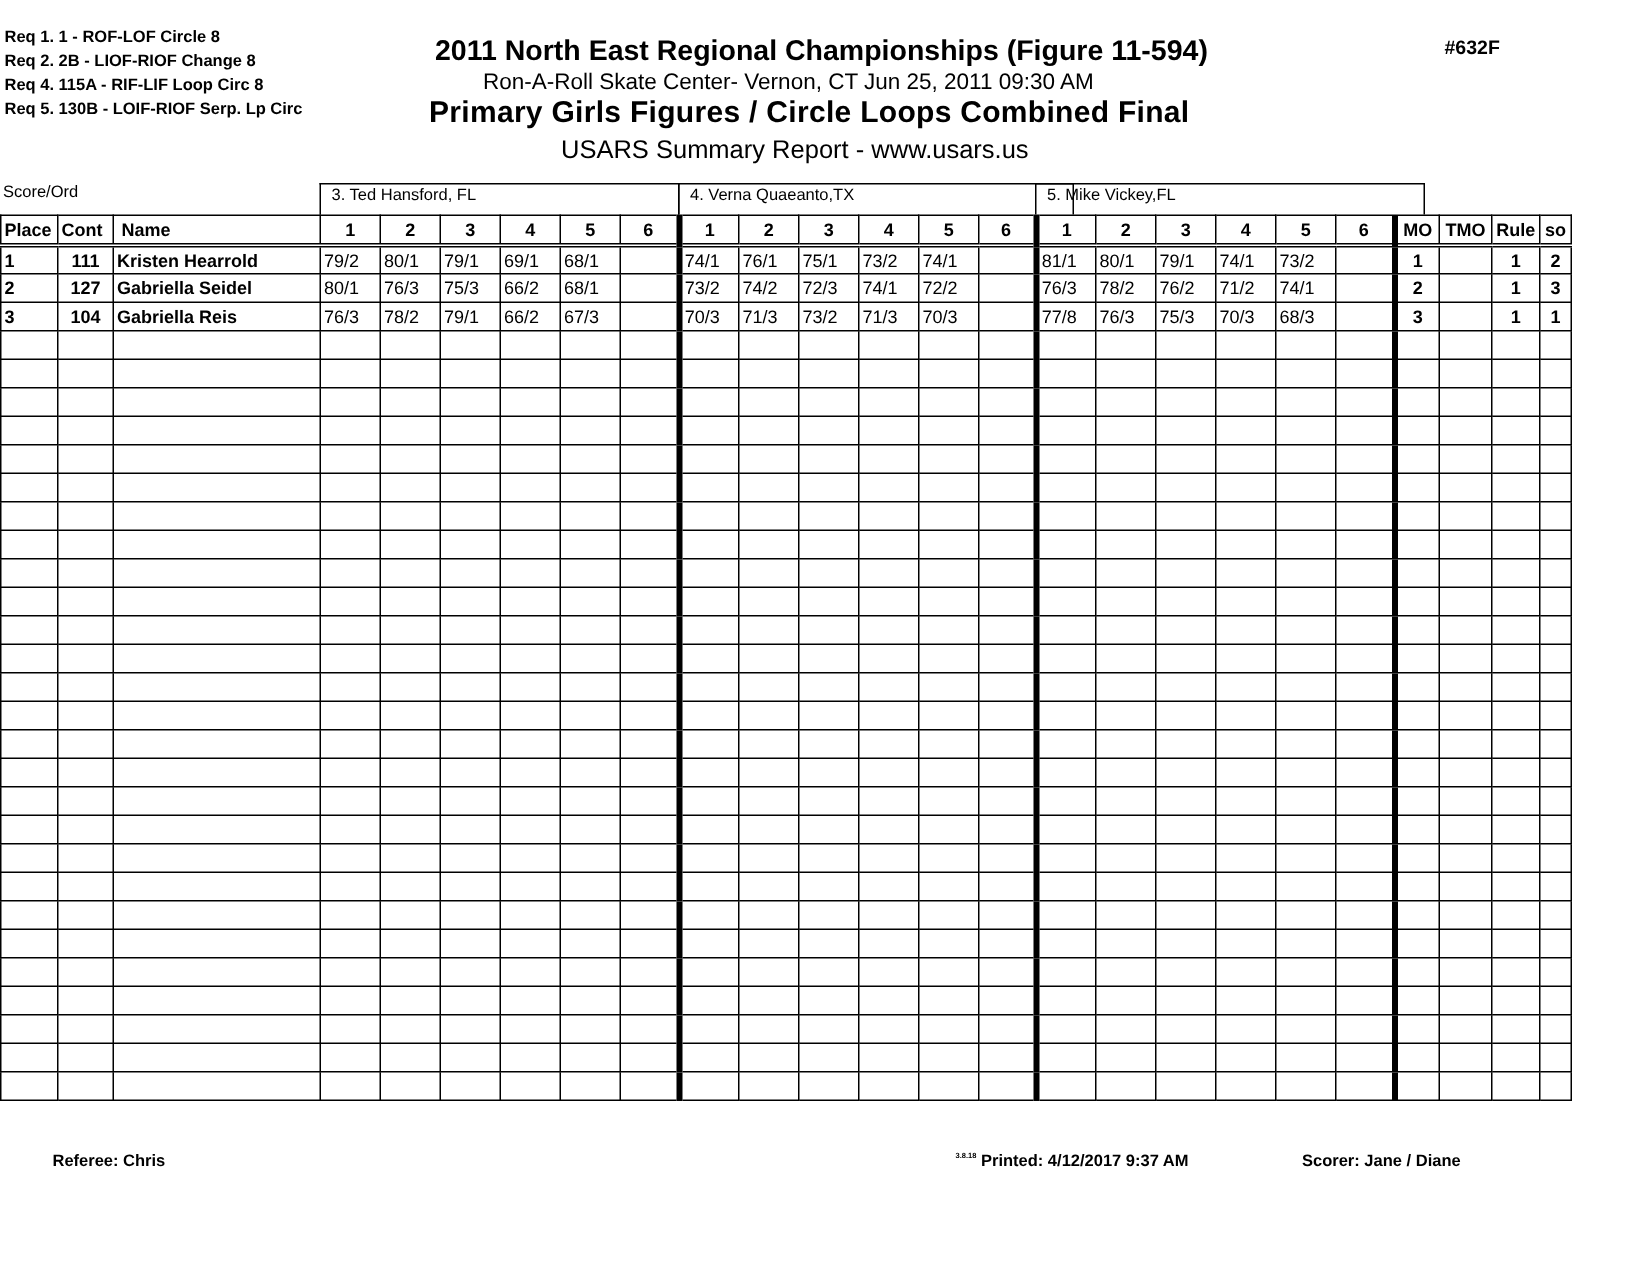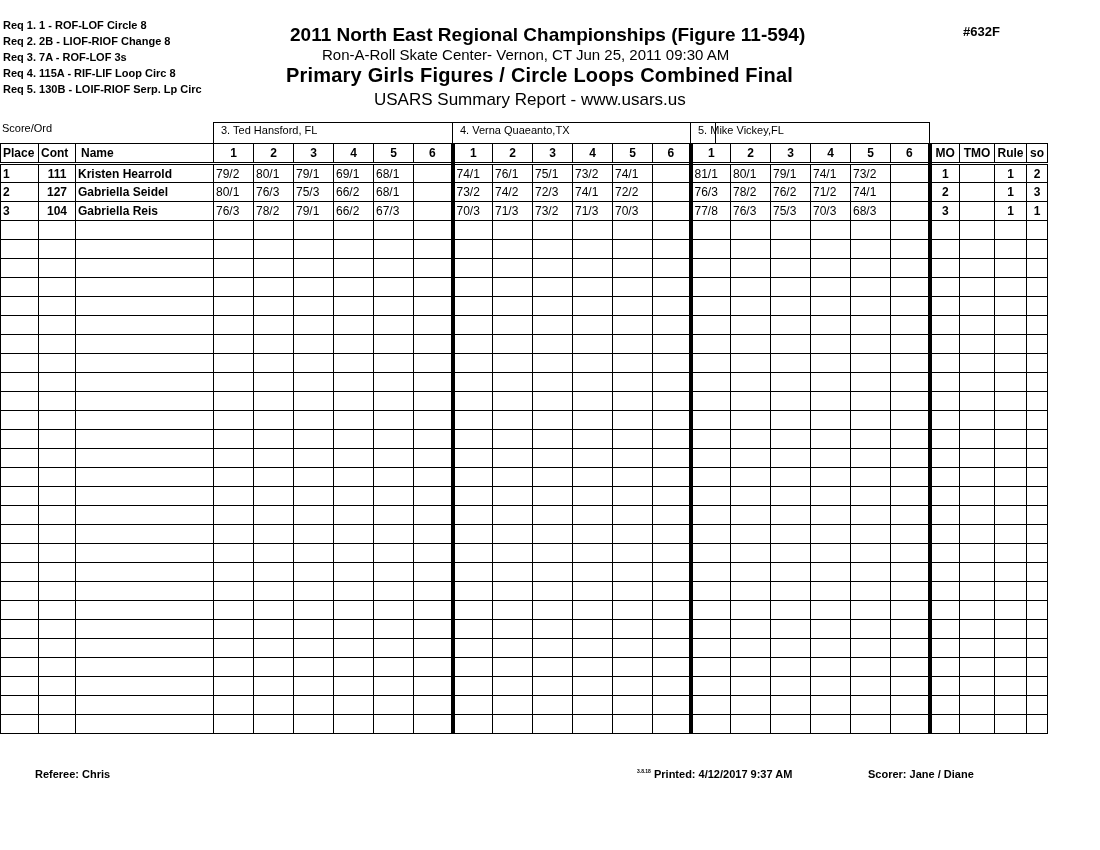--- a/index.html
+++ b/index.html
@@ -30,35 +30,34 @@
 
   .footer { top: 768px; font-weight: bold; font-size: 11px; padding-left: 32px; }
   .ver { font-size: 5px; vertical-align: top; font-weight: bold; }
 </style>
 </head>
 <body>
 
 <div class="abs reqs">
   <div>Req  1.  1 - ROF-LOF Circle 8</div>
   <div>Req  2.  2B - LIOF-RIOF Change 8</div>
-  <div>Req  3.  7A - ROF-LOF 3s</div>
   <div>Req  4.  115A - RIF-LIF Loop Circ 8</div>
   <div>Req  5.  130B - LOIF-RIOF Serp. Lp Circ</div>
 </div>
 
 <div class="abs title">2011 North East Regional Championships (Figure  11-594)</div>
 <div class="abs venue">Ron-A-Roll Skate Center- Vernon, CT  Jun 25, 2011  09:30 AM</div>
 <div class="abs event">Primary Girls Figures / Circle Loops Combined Final</div>
 <div class="abs report">USARS Summary Report - www.usars.us</div>
 <div class="abs eventno">#632F</div>
 
 <div class="abs scoreord">Score/Ord</div>
 <div class="judgebox" style="left:213px;width:240px;">3.  Ted Hansford, FL</div>
 <div class="judgebox" style="left:452px;width:264px;">4.  Verna Quaeanto,TX</div>
-<div class="judgebox" style="left:690px;width:240px;">5.  Mike Vickey,FL</div>
+<div class="judgebox" style="left:690px;width:260px;">5.  Mike Vickey,FL</div>
 
 <table class="grid" id="grid">
   <colgroup>
     <col style="width:38px">
       <col style="width:37px">
       <col style="width:138px">
     <col style="width:40px">
       <col style="width:40px">
       <col style="width:40px">
       <col style="width:40px">

